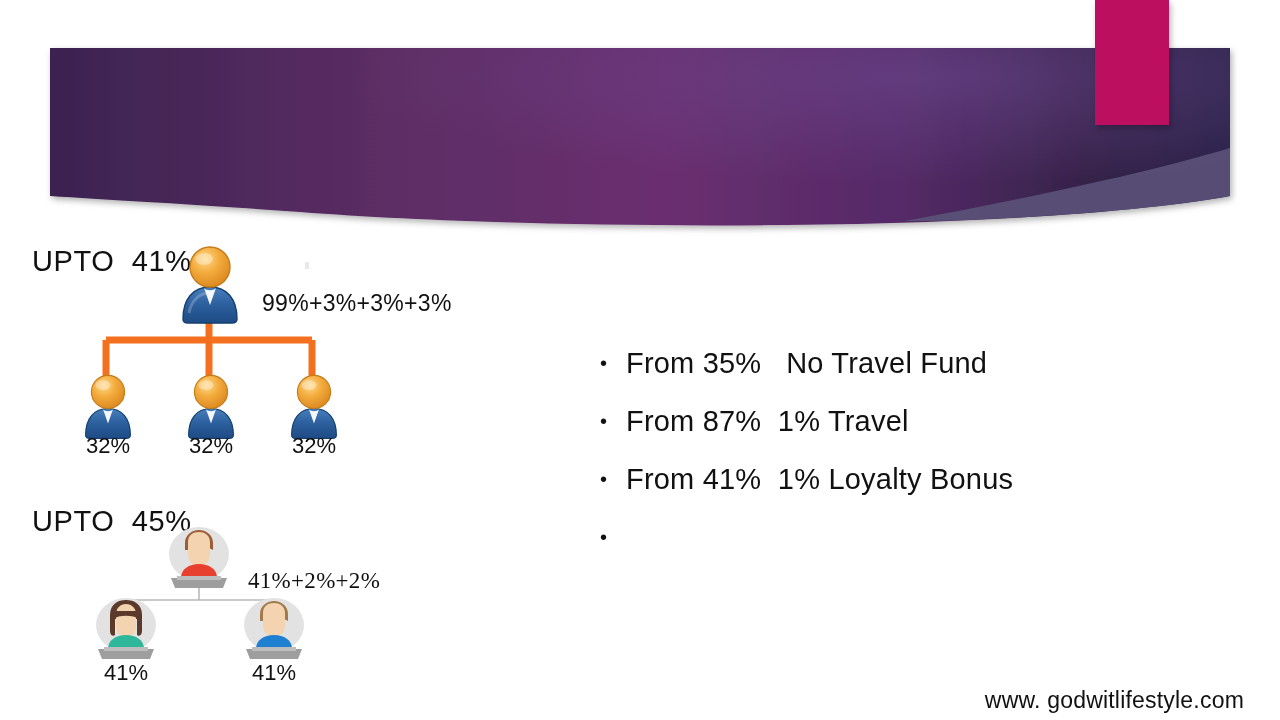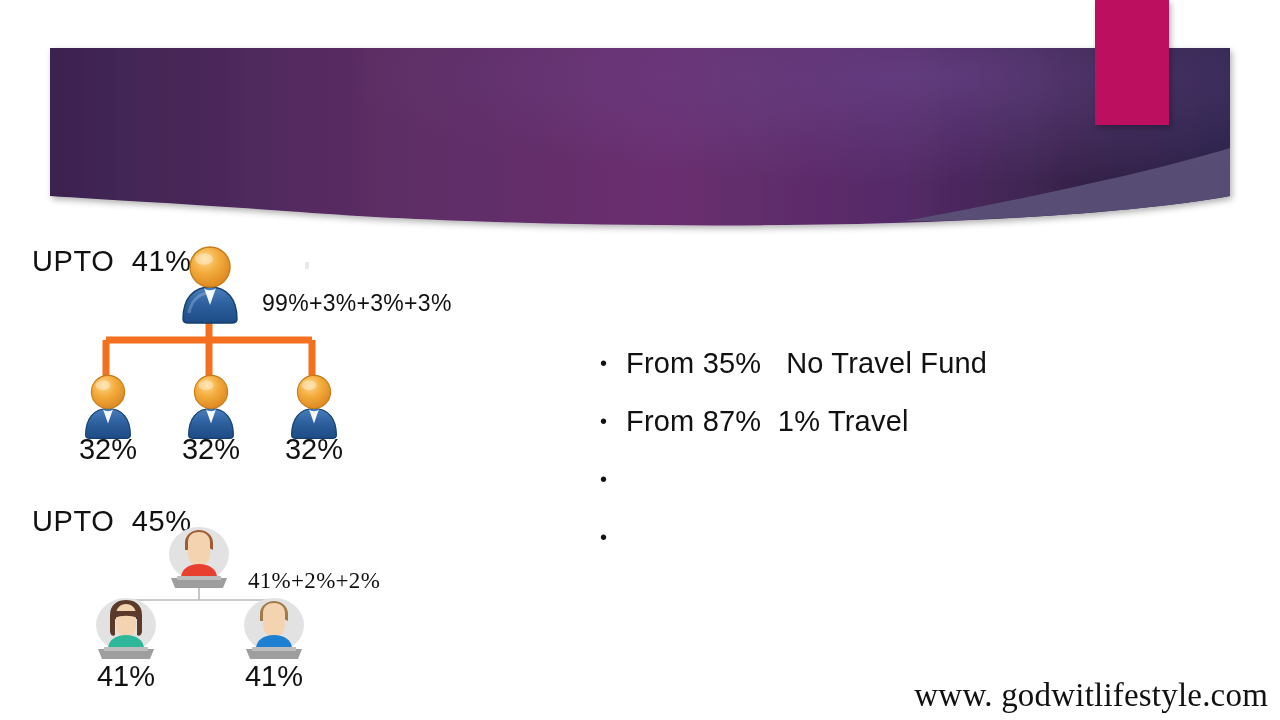--- a/index.html
+++ b/index.html
@@ -53,21 +53,21 @@
     font-family: "Liberation Sans", sans-serif;
     font-size: 23px;
     font-weight: 400;
     letter-spacing: 0.3px;
     color: #111111;
     white-space: pre;
   }
   .node-label {
     position: absolute;
     font-family: "Liberation Sans", sans-serif;
-    font-size: 29px;
+    font-size: 22px;
     font-weight: 400;
     color: #111111;
     text-align: center;
     white-space: pre;
   }
 
   
   .biz-icon { position: absolute; }
   .biz-icon svg { display:block; }
 
@@ -103,24 +103,24 @@
     font-size: 29px;
     line-height: 30px;
     letter-spacing: 0.2px;
     color: #111111;
     white-space: pre;
   }
 
   
   .footer-url {
     position: absolute;
-    right: 12px;
+    right: 36px;
     bottom: 6px;
-    font-family: Liberation Serif, serif;
-    font-size: 33px;
+    font-family: Liberation Sans, sans-serif;
+    font-size: 23px;
     letter-spacing: 0.2px;
     color: #111111;
     white-space: pre;
   }
 
   .artifact {
     position: absolute;
     left: 305px; top: 262px;
     width: 4px; height: 7px;
     background: #e9e9e9;
@@ -301,19 +301,20 @@
   <div class="bullet-row">
     <span class="bullet-dot">•</span>
     <span class="bullet-text">From 35%   No Travel Fund</span>
   </div>
   <div class="bullet-row">
     <span class="bullet-dot">•</span>
     <span class="bullet-text">From 87%  1% Travel</span>
   </div>
   <div class="bullet-row">
     <span class="bullet-dot">•</span>
+    <span class="bullet-text">From 41%  1% Loyalty Bonus</span>
   </div>
   <div class="bullet-row">
     <span class="bullet-dot">•</span>
   </div>
 </div>
 
 <div class="footer-url">www. godwitlifestyle.com</div>
 
 </body></html>

